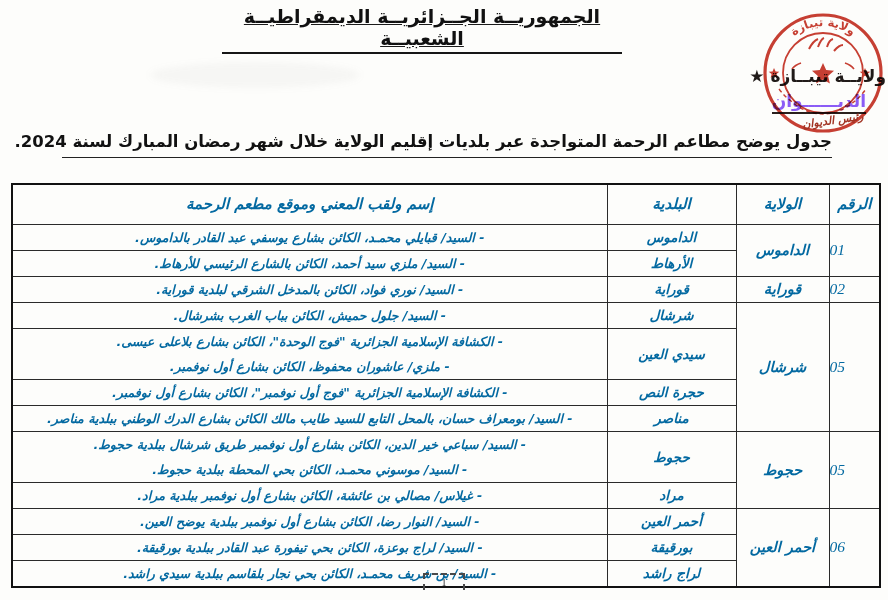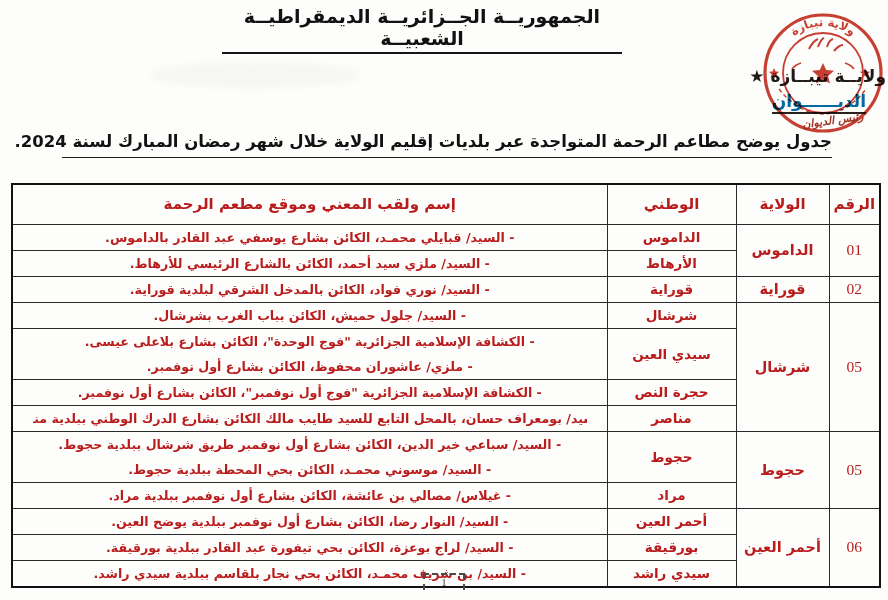--- a/index.html
+++ b/index.html
@@ -3,39 +3,39 @@
 <meta charset="utf-8">
 <style>
   * { margin:0; padding:0; box-sizing:border-box; }
   html,body { background:#e8e8e8; }
   .page {
     position:relative; width:888px; height:600px; margin:0 auto;
     background:#fdfdfb; overflow:hidden;
     font-family:"DejaVu Sans", sans-serif; color:#1b1b1b;
   }
   
-  .national-header { position:absolute; left:222px; top:5px; width:400px; text-align:center; }
+  .national-header { position:absolute; left:222px; top:5px; width:400px; text-align:center;text-decoration:underline; }
   .nh-ar {
     direction:rtl; font-weight:700; font-size:19px; letter-spacing:0;
     border-bottom:2px solid #161616; padding-bottom:3px; color:#111;
   }
   .nh-fr {
     font-family:"Liberation Serif", serif; font-size:11.5px; letter-spacing:.4px;
     color:#1d1d1d; padding:2px 14px 3px; border-bottom:1.5px solid #161616;
     display:block;
   }
   
   .letterhead { position:absolute; top:0; right:0; width:160px; height:140px; }
   .lh-wilaya {
     position:absolute; top:66px; right:2px; direction:rtl; white-space:nowrap;
     font-weight:700; font-size:17px; color:#201a18; z-index:1;
   }
   .lh-diwan {
     position:absolute; top:91px; right:22px; direction:rtl; white-space:nowrap;
-    font-weight:700; font-size:17px; color:#0369a1; z-index:1;
+    font-weight:700; font-size:17px; color:#8b5cf6; z-index:1;
     border-bottom:2px solid #2a201d; padding-bottom:1px;
   }
   .lh-chief {
     position:absolute; top:114px; right:24px; direction:rtl; white-space:nowrap;
     font-style:italic; font-weight:700; font-size:11px; color:#a23424;
     transform:rotate(-8deg); z-index:3;
   }
   .stamp { position:absolute; top:11px; right:3px; width:124px; height:124px;
     z-index:2; mix-blend-mode:multiply; opacity:.9; }
   .stamp text { font-family:"DejaVu Sans", sans-serif; font-weight:700; }
@@ -46,29 +46,29 @@
     color:#111; border-bottom:1.6px solid #222; padding-bottom:6px;
     white-space:nowrap;
   }
   
   table.rahma {
     position:absolute; left:11px; top:183px; width:868px;
     border-collapse:collapse; direction:rtl; table-layout:fixed;
     background:#fdfdfb;
   }
   table.rahma th, table.rahma td {
-    border:1px solid #2a2a2a; vertical-align:middle; color:#b91c1c;
+    border:1px solid #2a2a2a; vertical-align:middle; color:#0369a1;font-style:italic;
   }
   table.rahma { border:2px solid #111; }
   table.rahma thead th { height:40px; font-size:15px; font-weight:700; text-align:center; }
   col.c-num { width:51px; } col.c-district { width:93px; }
   col.c-muni { width:129px; } col.c-name { width:595px; }
   td.num-cell {
     font-family:"Liberation Serif", serif; font-size:15.5px; font-weight:400;
-    text-align:center; direction:ltr;
+    direction:ltr;
   }
   td.district-cell { font-size:14.5px; font-weight:700; text-align:center; }
   td.muni-cell { font-size:13.5px; font-weight:700; text-align:center; }
   td.name-cell { padding:0 20px;text-align:center; }
   .entry-line {
     height:25px; display:flex; align-items:center; justify-content:center;
     font-size:12.6px; font-weight:700; white-space:nowrap; overflow:hidden;
   }
   
   .page-num-box {
@@ -131,21 +131,21 @@
     <colgroup>
       <col class="c-num">
         <col class="c-district">
         <col class="c-muni">
         <col class="c-name">
     </colgroup>
     <thead>
       <tr>
         <th>الرقم</th>
         <th>الولاية</th>
-        <th>الوطني</th>
+        <th>البلدية</th>
         <th>إسم ولقب المعني وموقع مطعم الرحمة</th>
       </tr>
     </thead>
     <tbody>
         <tr>
           <td class="num-cell" rowspan="2">01</td>
           <td class="district-cell" rowspan="2">الداموس</td>
           <td class="muni-cell">الداموس</td>
           <td class="name-cell">
             <div class="entry-line">- السيد/ قبايلي محمـد، الكائن بشارع يوسفي عبد القادر بالداموس.</div>
@@ -215,21 +215,21 @@
             <div class="entry-line">- السيد/ النوار رضا، الكائن بشارع أول نوفمبر ببلدية يوضح العين.</div>
           </td>
         </tr>
         <tr>
           <td class="muni-cell">بورقيقة</td>
           <td class="name-cell">
             <div class="entry-line">- السيد/ لراج بوعزة، الكائن بحي تيفورة عبد القادر ببلدية بورقيقة.</div>
           </td>
         </tr>
         <tr>
-          <td class="muni-cell">سيدي راشد</td>
+          <td class="muni-cell">لراج راشد</td>
           <td class="name-cell">
             <div class="entry-line">- السيد/ بن شريف محمـد، الكائن بحي نجار بلقاسم ببلدية سيدي راشد.</div>
           </td>
         </tr>
       </tbody>
   </table>
 
   <div class="page-num-box">
     <span>1</span>
   </div>

